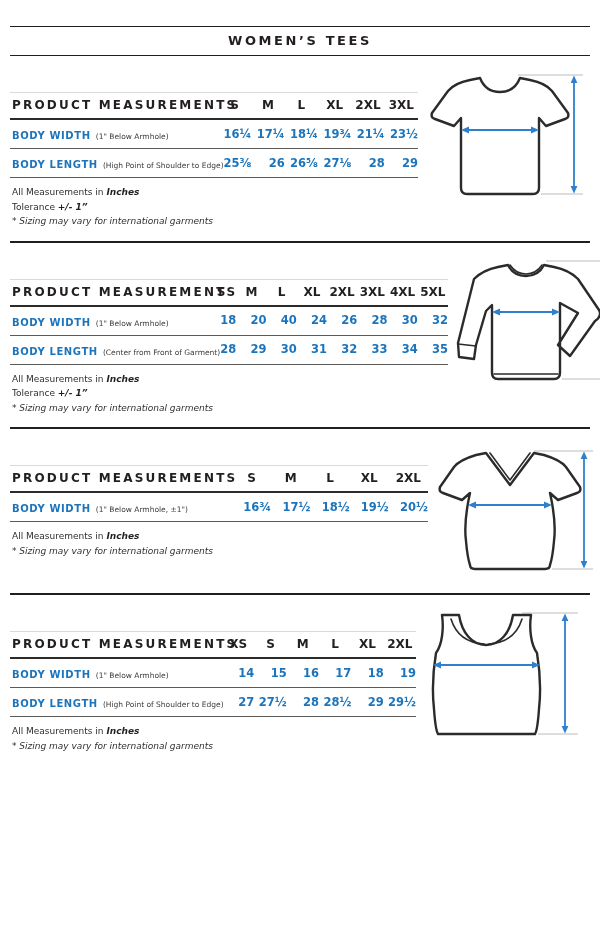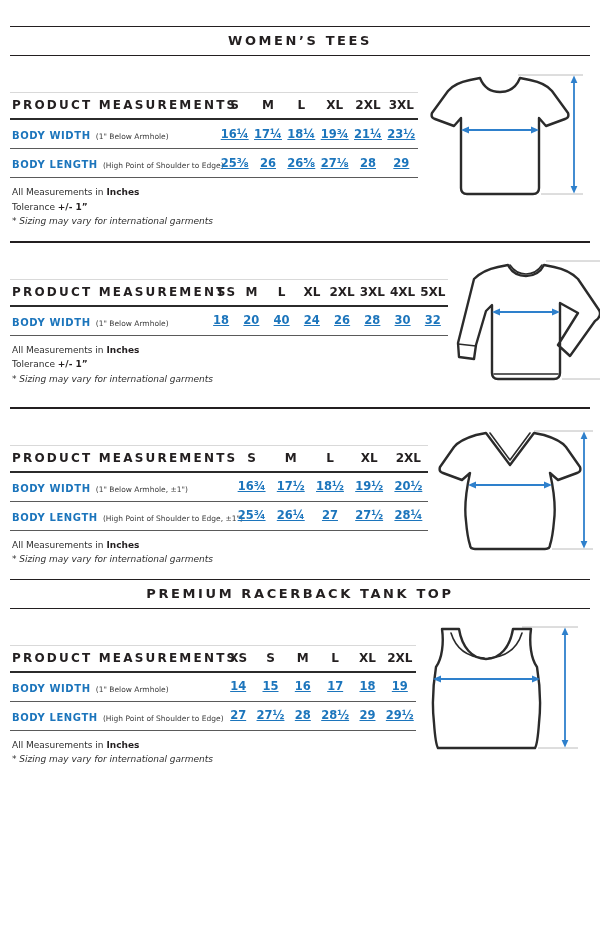--- a/index.html
+++ b/index.html
@@ -72,29 +72,28 @@
     letter-spacing: 0.6px;
   }
   td.rowlab .sub {
     color: #3a3a3a;
     font-size: 7.5px;
   }
   td.val {
     color: #1c75bc;
     font-weight: bold;
     font-size: 11.5px;
-    text-align: center;
+    text-align: right;
     padding: 4px 0 5px 0;
     white-space: nowrap;
-    text-decoration: underline;
   }
 
   .notes { margin: 9px 0 0 2px; }
   .notes p { font-size: 9px; color: #2e2e2e; margin: 0 0 4.5px 0; }
-  .notes b { font-weight: bold; color: #231f20; }
+  .notes b { font-weight: bold; color: #231f20; font-style: italic; }
   .notes .sizing { font-style: italic; font-weight: normal; font-size: 9px; }
 
   .illus svg { display: block; }
   .garment { fill: #ffffff; stroke: #2b2b2b; stroke-width: 2.4;
              stroke-linejoin: round; stroke-linecap: round; }
   .garment-thin { fill: none; stroke: #2b2b2b; stroke-width: 1.6;
                   stroke-linejoin: round; stroke-linecap: round; }
   .guide { stroke: #bcbcbc; stroke-width: 1; }
   .marrow { stroke: #2e80cc; stroke-width: 1.8; }
   .mhead { fill: #2e80cc; stroke: none; }
@@ -213,20 +212,31 @@
               <td class="rowlab"><span class="lab">BODY WIDTH</span> <span class="sub">(1" Below Armhole)</span></td>
               <td class="val">18</td>
               <td class="val">20</td>
               <td class="val">40</td>
               <td class="val">24</td>
               <td class="val">26</td>
               <td class="val">28</td>
               <td class="val">30</td>
               <td class="val">32</td>
             </tr>
+            <tr>
+              <td class="rowlab"><span class="lab">BODY LENGTH</span> <span class="sub">(Center from Front of Garment)</span></td>
+              <td class="val">28</td>
+              <td class="val">29</td>
+              <td class="val">30</td>
+              <td class="val">31</td>
+              <td class="val">32</td>
+              <td class="val">33</td>
+              <td class="val">34</td>
+              <td class="val">35</td>
+            </tr>
           </tbody>
         </table>
         <div class="notes">
           <p><span>All Measurements in</span> <b>Inches</b></p>
           <p><span>Tolerance</span> <b>+/- 1”</b></p>
           <p class="sizing">* Sizing may vary for international garments</p>
         </div>
       </div>
       <div class="right illus">
         <svg width="170" height="142" viewBox="0 0 170 142">
@@ -277,28 +287,20 @@
           </thead>
           <tbody>
             <tr>
               <td class="rowlab"><span class="lab">BODY WIDTH</span> <span class="sub">(1" Below Armhole, ±1")</span></td>
               <td class="val">16¾</td>
               <td class="val">17½</td>
               <td class="val">18½</td>
               <td class="val">19½</td>
               <td class="val">20½</td>
             </tr>
-            <tr>
-              <td class="rowlab"><span class="lab">BODY LENGTH</span> <span class="sub">(High Point of Shoulder to Edge, ±1")</span></td>
-              <td class="val">25¾</td>
-              <td class="val">26¼</td>
-              <td class="val">27</td>
-              <td class="val">27½</td>
-              <td class="val">28¼</td>
-            </tr>
           </tbody>
         </table>
         <div class="notes">
           <p><span>All Measurements in</span> <b>Inches</b></p>
           <p class="sizing">* Sizing may vary for international garments</p>
         </div>
       </div>
       <div class="right illus">
         <svg width="170" height="142" viewBox="0 0 170 142">
           <line class="guide" x1="106" y1="10" x2="165" y2="10"></line>
@@ -315,21 +317,20 @@
             <polygon class="mhead" points="156,10.5 152.6,18 159.4,18"></polygon>
             <polygon class="mhead" points="156,127.5 152.6,120 159.4,120"></polygon>
           </g>
         </svg>
       </div>
     </div>
   </section>
 
   <section class="sz s4">
     <hr class="rule">
-    <h2 class="section-title">PREMIUM RACERBACK TANK TOP</h2>
     <hr class="rule">
     <div class="content">
       <div class="left">
         <table class="mtable">
           <colgroup>
               <col class="labcol">
               <col>
               <col>
               <col>
               <col>

